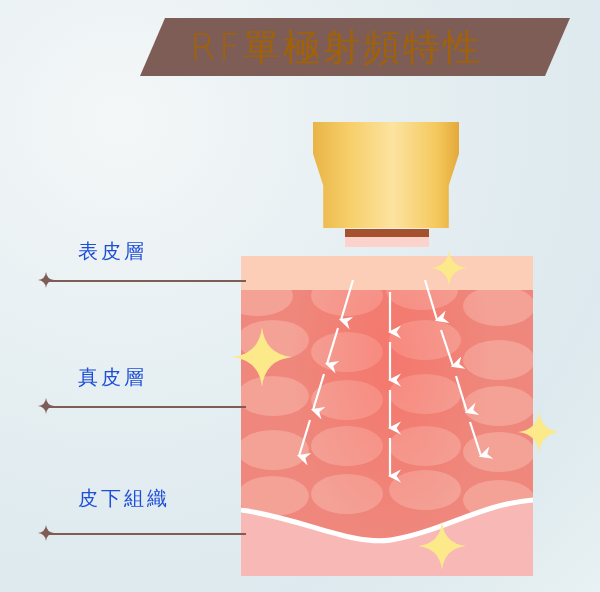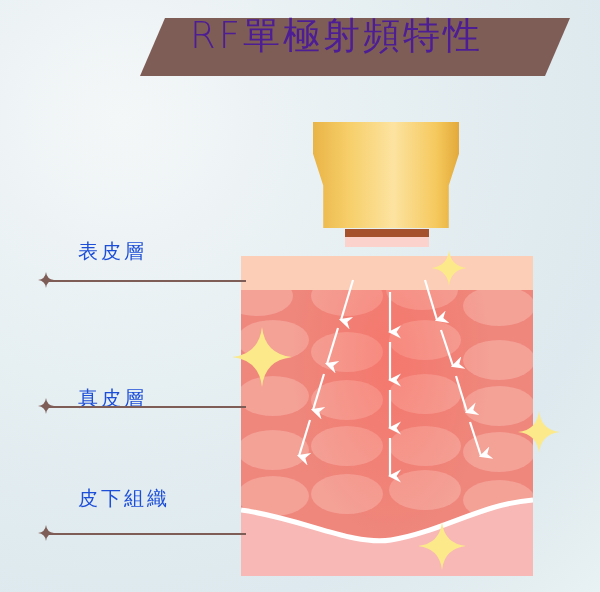--- a/index.html
+++ b/index.html
@@ -7,22 +7,22 @@
     width: 600px; height: 592px; overflow: hidden; position: relative;
     background: radial-gradient(ellipse at 20% 20%, #f4f7f8 0%, #e6eff2 40%, #dde9ee 75%, #e8f1f3 100%);
     font-family: "DejaVu Sans", sans-serif;
   }
   .banner {
     position: absolute; left: 140px; top: 18px; width: 430px; height: 58px;
     background: #7f5d57;
     clip-path: polygon(25px 0, 100% 0, calc(100% - 25px) 100%, 0 100%);
   }
   .banner-title {
-    position: absolute; left: 190px; top: 10px; height: 52px; line-height: 52px;
-    color: #4c1d95; font-size: 37px; letter-spacing: 3px; font-weight: 300;
+    position: absolute; left: 190px; top: 22px; height: 52px; line-height: 52px;
+    color: #a16207; font-size: 37px; letter-spacing: 3px; font-weight: 300;
     font-family: "DejaVu Sans", sans-serif;
   }
   .device { position: absolute; left: 313px; top: 122px; width: 146px; height: 128px; }
   .device-head {
     position: absolute; left: 0; top: 0; width: 146px; height: 106px;
     background: linear-gradient(90deg, #e9b447 0%, #f7cf6a 25%, #fce3a0 55%, #f5c85c 85%, #e3a93a 100%);
     clip-path: polygon(0 0, 100% 0, 100% 30%, 93% 60%, 93% 100%, 7% 100%, 7% 60%, 0 30%);
   }
   .device-band { position: absolute; left: 32px; top: 107px; width: 84px; height: 8px; background: #a5512b; }
   .device-tip { position: absolute; left: 32px; top: 115px; width: 84px; height: 10px; background: #fbd3cc; }
@@ -123,21 +123,21 @@
 <svg class="sparkle" style="left:418px;top:522px" width="48" height="48" viewBox="0 0 40 40">
   <path d="M20 0 Q22 18 40 20 Q22 22 20 40 Q18 22 0 20 Q18 18 20 0Z" fill="#fbe98a"></path>
 </svg>
 
 <div class="label" style="top:238px">表皮層</div>
 <div class="label-line" style="top:280px"></div>
 <svg class="label-star" style="left:38px;top:272px" viewBox="0 0 40 40">
   <path d="M20 0 Q22 18 40 20 Q22 22 20 40 Q18 22 0 20 Q18 18 20 0Z" fill="#7f5d57"></path>
 </svg>
 
-<div class="label" style="top:385px">真皮層</div>
+<div class="label" style="top:364px">真皮層</div>
 <div class="label-line" style="top:406px"></div>
 <svg class="label-star" style="left:38px;top:398px" viewBox="0 0 40 40">
   <path d="M20 0 Q22 18 40 20 Q22 22 20 40 Q18 22 0 20 Q18 18 20 0Z" fill="#7f5d57"></path>
 </svg>
 
 <div class="label" style="top:485px">皮下組織</div>
 <div class="label-line" style="top:533px"></div>
 <svg class="label-star" style="left:38px;top:525px" viewBox="0 0 40 40">
   <path d="M20 0 Q22 18 40 20 Q22 22 20 40 Q18 22 0 20 Q18 18 20 0Z" fill="#7f5d57"></path>
 </svg>

